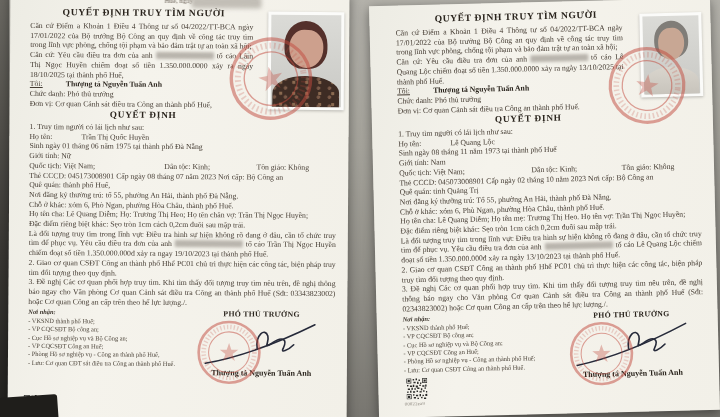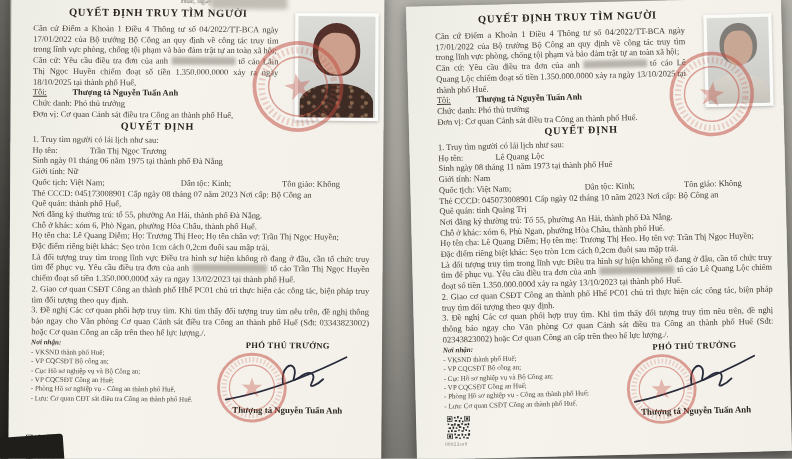--- a/index.html
+++ b/index.html
@@ -168,36 +168,36 @@
       <span class="b">Thượng tá Nguyễn Tuấn Anh</span>
     </p>
   <p>Chức danh: Phó thủ trưởng</p>
   <p>Đơn vị: Cơ quan Cảnh sát điều tra Công an thành phố Huế,</p>
 
   <h2 class="decide">QUYẾT ĐỊNH</h2>
 
   <p>1. Truy tìm người có lái lịch như sau:</p>
   <p class="row">
       <span style="width:52px;flex:none">Họ tên:</span>
-      <span>Trần Thị Ngọc Trương</span>
+      <span>Trần Thị Quốc Huyền</span>
     </p>
   <p>Sinh ngày 01 tháng 06 năm 1975 tại thành phố Đà Nẵng</p>
   <p>Giới tính: Nữ</p>
   <p class="cols3">
       <span>Quốc tịch: Việt Nam;</span>
       <span>Dân tộc: Kinh;</span>
       <span>Tôn giáo: Không</span>
     </p>
   <p>Thẻ CCCD: 045173008901 Cấp ngày 08 tháng 07 năm 2023 Nơi cấp: Bộ Công an</p>
   <p>Quê quán: thành phố Huế,</p>
   <p>Nơi đăng ký thường trú: tổ 55, phường An Hải, thành phố Đà Nẵng.</p>
   <p>Chỗ ở khác: xóm 6, Phò Ngan, phường Hòa Châu, thành phố Huế.</p>
   <p>Họ tên cha: Lê Quang Diễm; Họ: Trương Thị Heo; Họ tên chân vợ: Trần Thị Ngọc Huyền;</p>
   <p>Đặc điểm riêng biệt khác: Sẹo tròn 1cm cách 0,2cm đuôi sau mập trái.</p>
-  <p><span>Là đối tượng truy tìm trong lĩnh vực Điều tra hình sự hiện không rõ đang ở đâu, cần tổ chức truy tìm để phục vụ. Yêu cầu điều tra đơn của anh</span><span class="redact" style="width:68px"></span><span>tố cáo Trần Thị Ngọc Huyền chiếm đoạt số tiền 1.350.000.000đ xảy ra ngay 13/02/2023 tại thành phố Huế.</span></p>
+  <p><span>Là đối tượng truy tìm trong lĩnh vực Điều tra hình sự hiện không rõ đang ở đâu, cần tổ chức truy tìm để phục vụ. Yêu cầu điều tra đơn của anh</span><span class="redact" style="width:68px"></span><span>tố cáo Trần Thị Ngọc Huyền chiếm đoạt số tiền 1.350.000.000đ xảy ra ngay 19/10/2023 tại thành phố Huế.</span></p>
   <p>2. Giao cơ quan CSĐT Công an thành phố Hhế PC01 chủ trì thực hiện các công tác, biện pháp truy tìm đối tượng theo quy định.</p>
   <p>3. Đề nghị Các cơ quan phối hợp truy tìm. Khi tìm thấy đối tượng truy tìm nêu trên, đề nghị thông báo ngay cho Văn phòng Cơ quan Cảnh sát điều tra Công an thành phố Huế (Sđt: 03343823002) hoặc Cơ quan Công an cấp trên theo hể lực lượng./.</p>
 
   <div class="footer">
     <div class="recipients">
       <div class="head">Nơi nhận:</div>
       <div>- VKSND thành phố Huế;</div>
       <div>- VP CQCSĐT Bộ công an;</div>
       <div>- Cục Hồ sơ nghiệp vụ và Bộ Công an;</div>
       <div>- VP CQCSĐT Công an Huế;</div>

